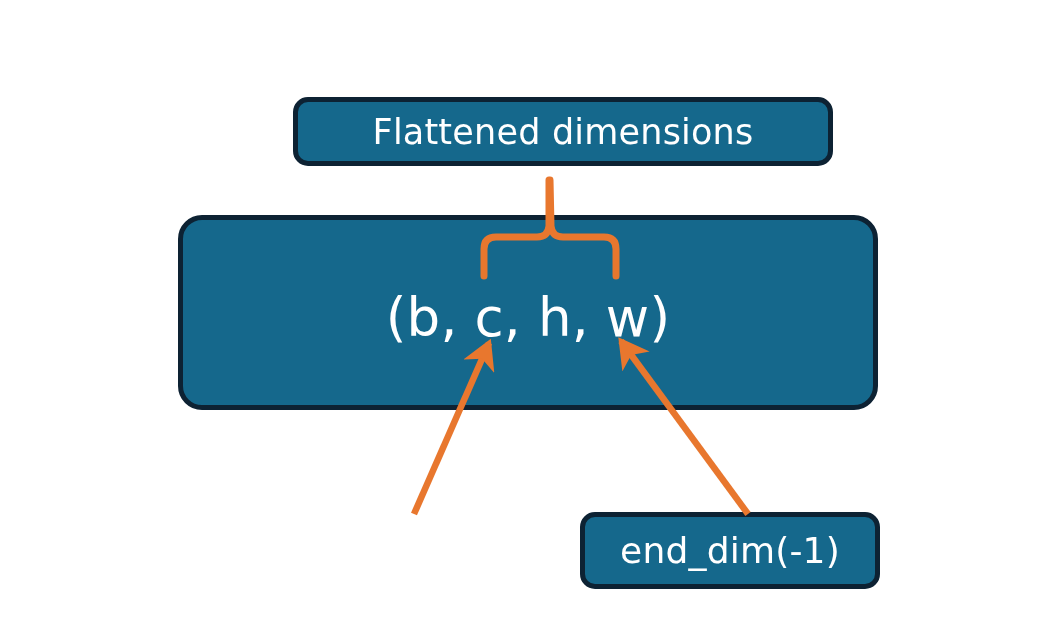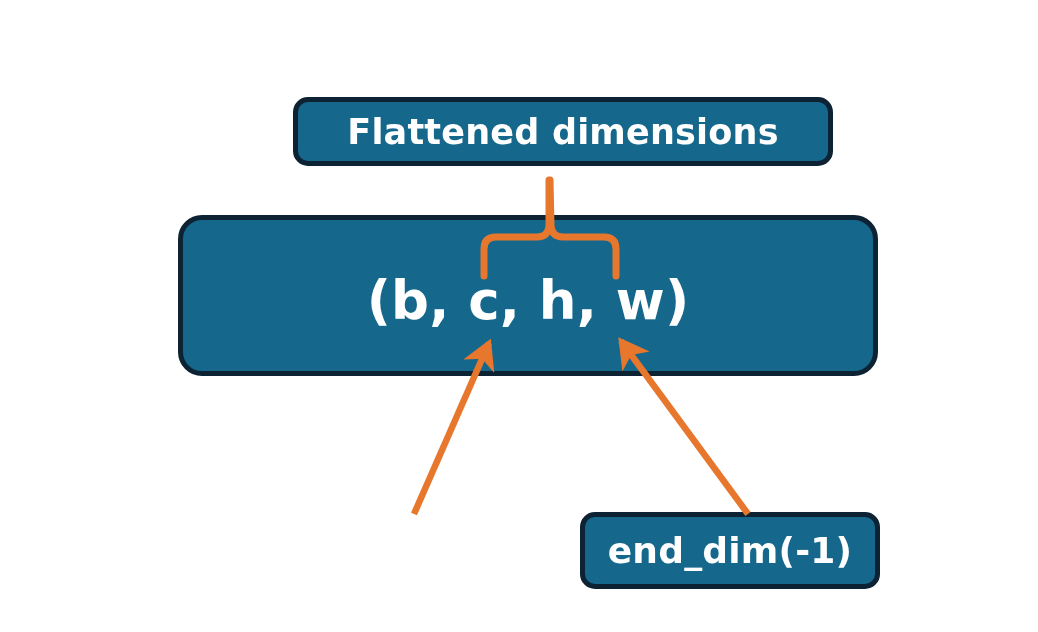--- a/index.html
+++ b/index.html
@@ -23,38 +23,38 @@
   .node {
     position: absolute;
     box-sizing: border-box;
     background: #15688c;
     border: 5px solid #0d2233;
     border-radius: 16px;
     display: flex;
     align-items: center;
     justify-content: center;
     color: #ffffff;
-    font-weight: 700;
+    font-weight: 400;
     letter-spacing: 0.2px;
     white-space: nowrap;
     user-select: none;
   }
   #node-flattened-dimensions {
     left: 293px;
     top: 97px;
     width: 540px;
     height: 69px;
     font-size: 35px;
     border-radius: 15px;
   }
   #node-shape-tuple {
     left: 178px;
     top: 215px;
     width: 700px;
-    height: 161px;
+    height: 195px;
     font-size: 53px;
     border-radius: 24px;
   }
   #node-shape-tuple .node-label {
     position: relative;
     top: 5px;
   }
   #node-start-dim {
     left: 267px;
     top: 512px;

